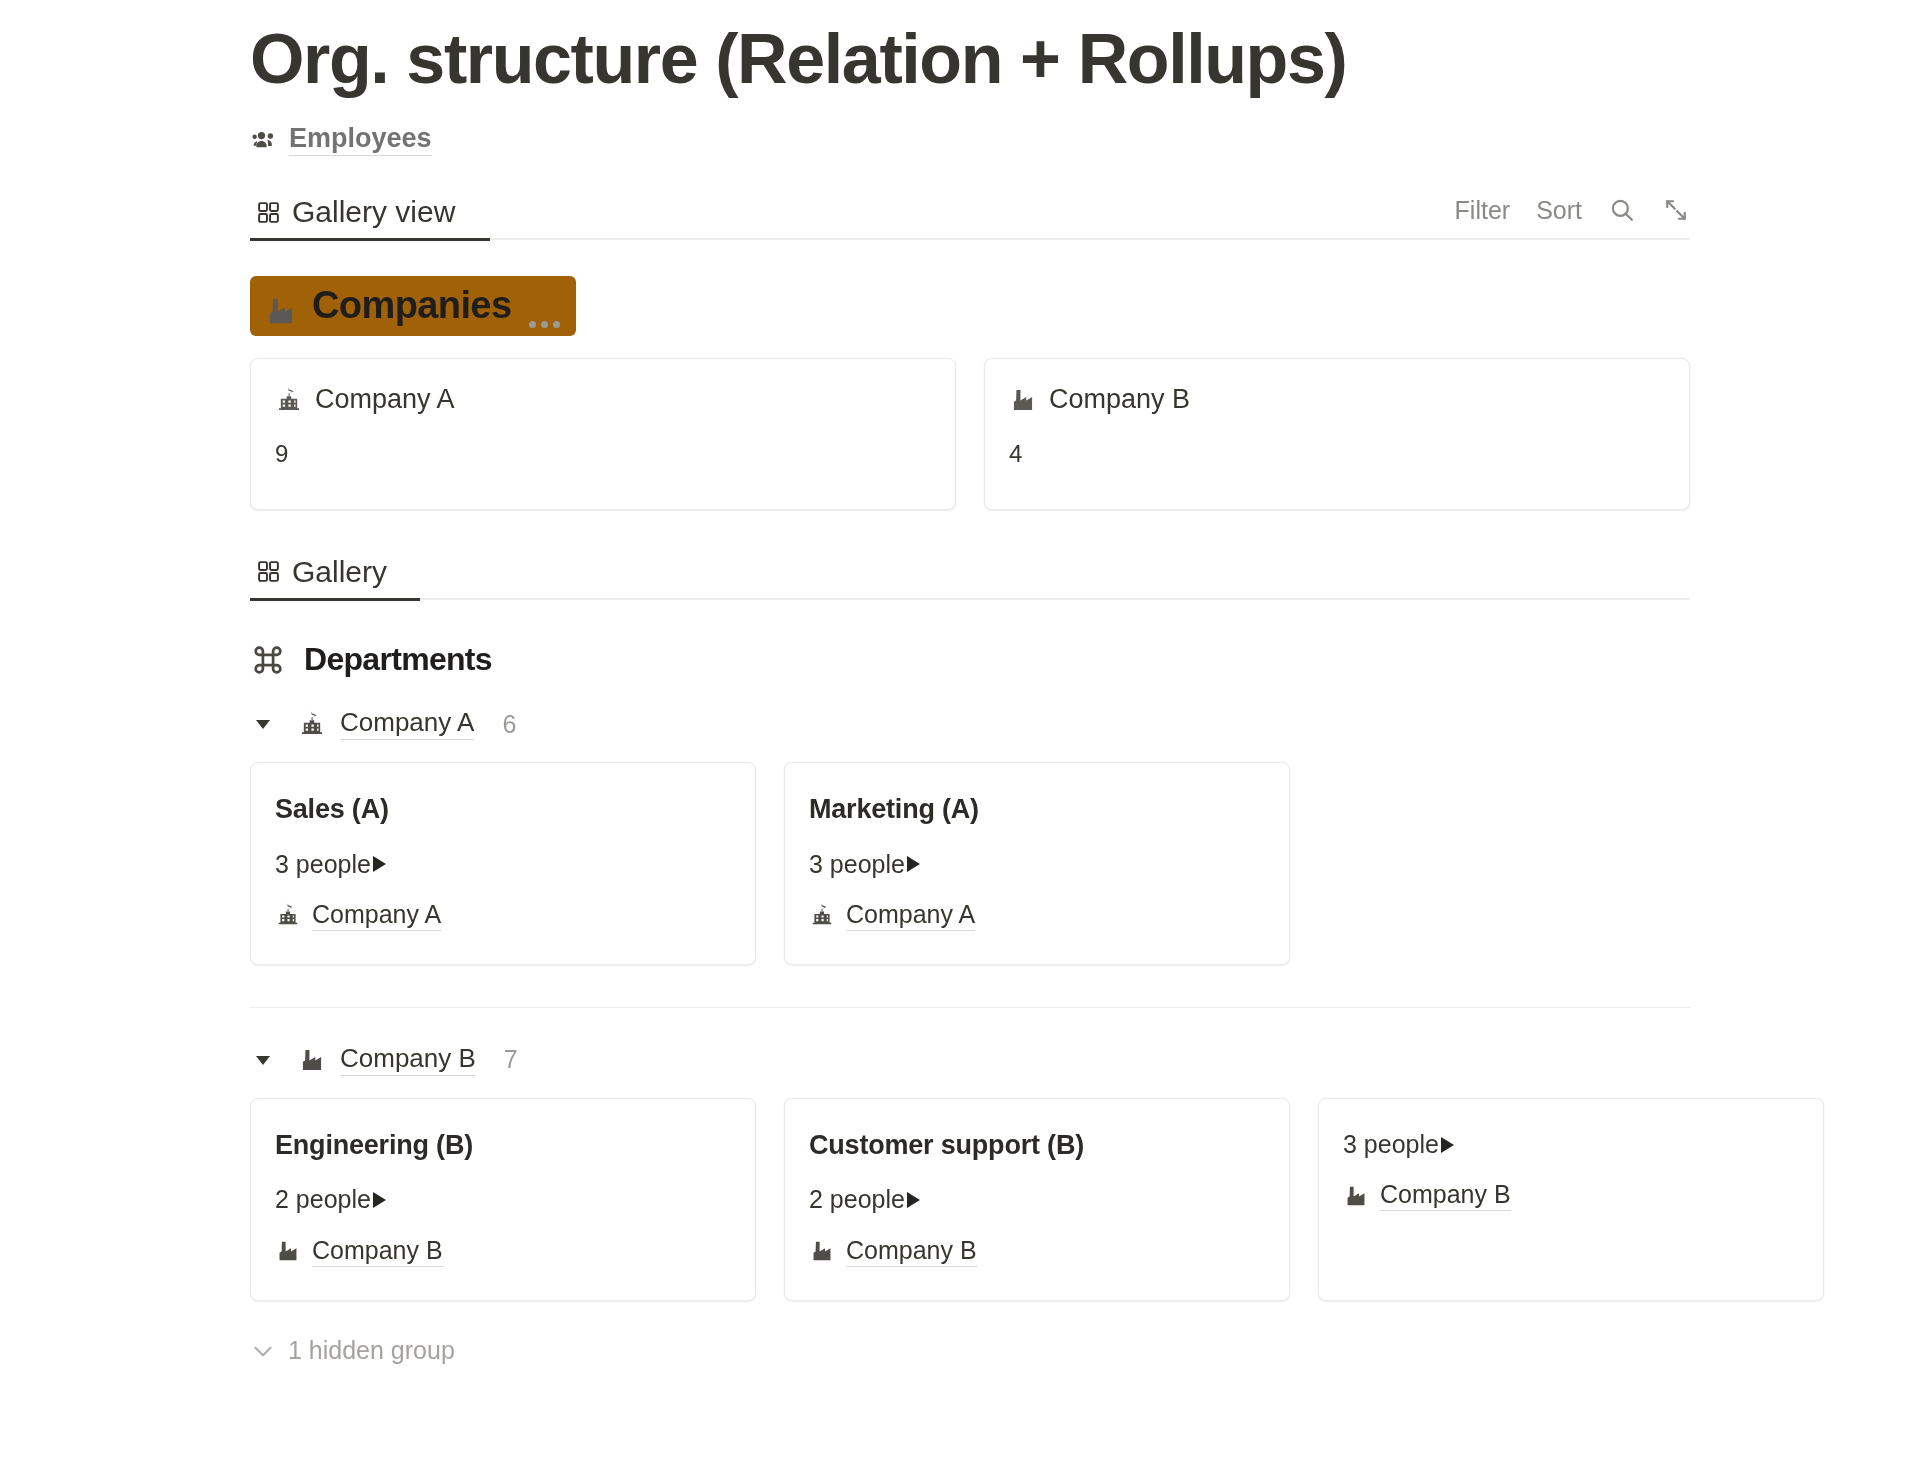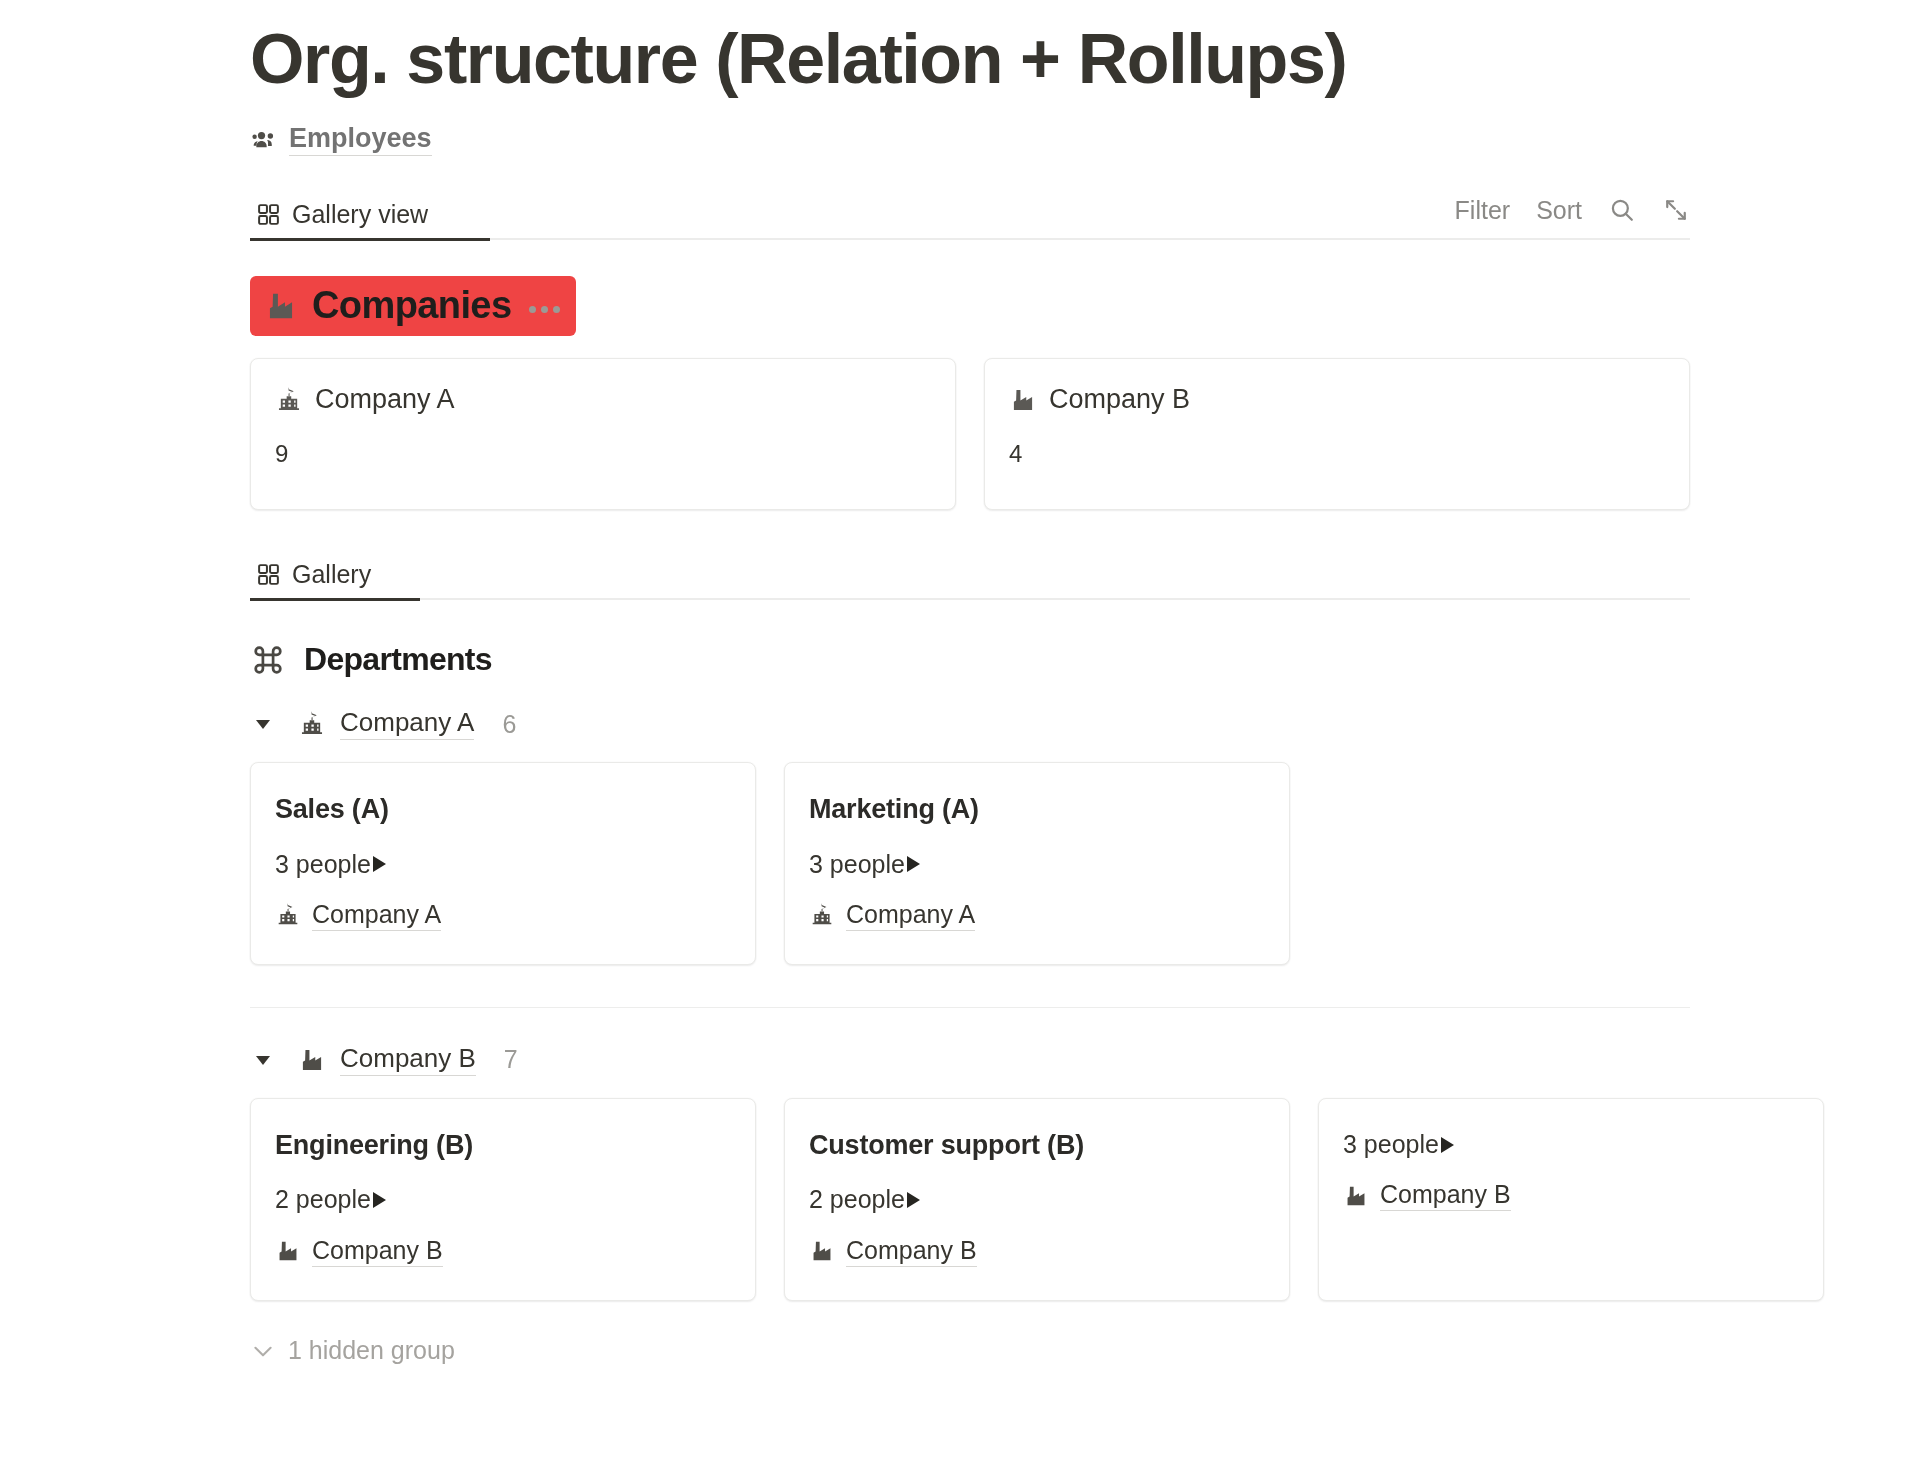--- a/index.html
+++ b/index.html
@@ -66,21 +66,21 @@
     height: 56px;
     margin-bottom: 0;
   }
   .viewbar-left { display: flex; align-items: flex-end; height: 100%; }
   .view-tab {
     display: inline-flex;
     align-items: center;
     gap: 11px;
     padding: 0 6px 11px 6px;
     color: #37352f;
-    font-size: 25px;
+    font-size: 30px;
     line-height: 1;
   }
   .view-tab .vt-icon { display: inline-flex; align-items: center; color: #37352f; }
   .viewbar-right {
     display: flex;
     align-items: center;
     gap: 26px;
     padding-bottom: 14px;
     color: #8b8a86;
   }
@@ -104,23 +104,23 @@
     top: 0;
     width: 240px;
     height: 3px;
     background: #37352f;
   }
   .viewbar-rule.rule-gallery .active-underline { width: 170px; }
 
   
   .section-head {
     display: inline-flex;
-    align-items: center;
+    align-items: flex-end;
     gap: 14px;
-    background: #ef4444;
+    background: #a16207;
     border-radius: 6px;
     padding: 8px 16px 8px 14px;
     margin-top: 36px;
     margin-bottom: 22px;
   }
   .section-head .sh-icon { display: inline-flex; align-items: center; color: #5b5955; }
   .section-head .sh-title {
     font-size: 38px;
     font-weight: 700;
     letter-spacing: -0.6px;

